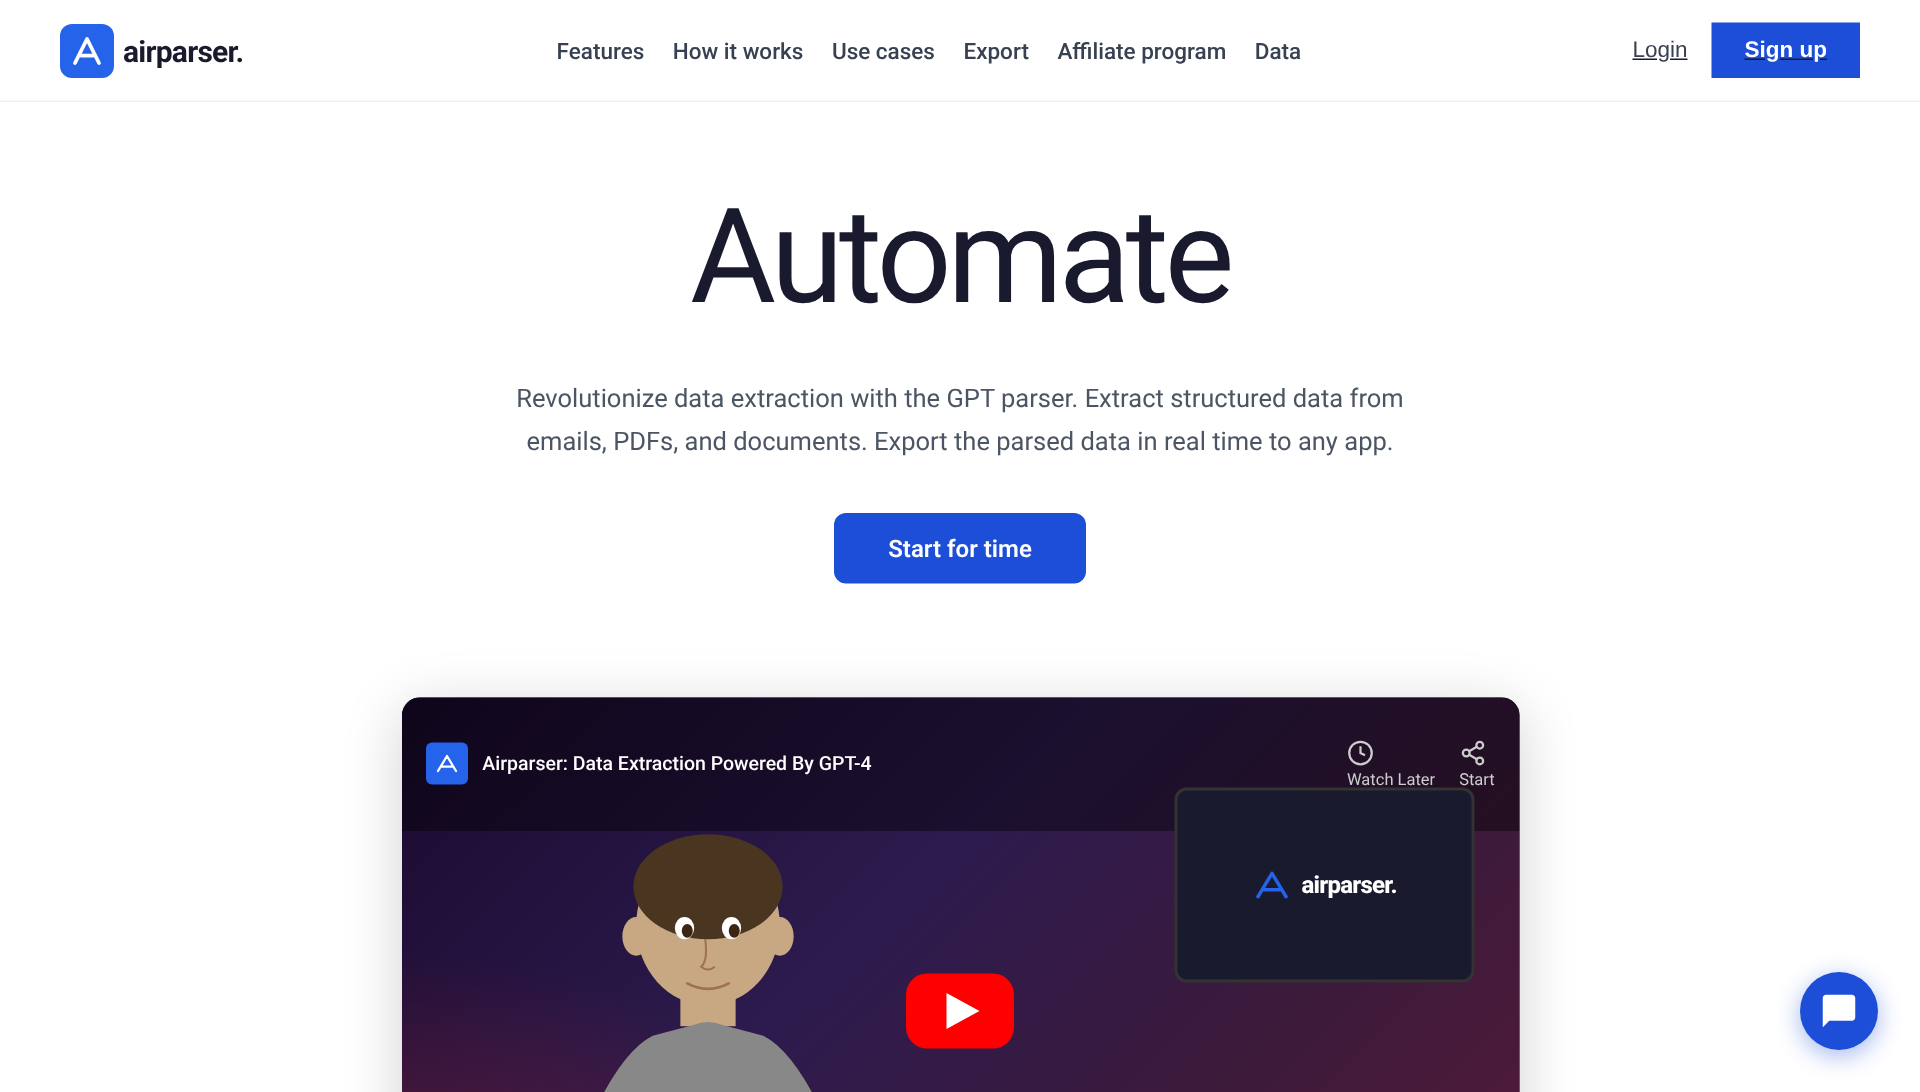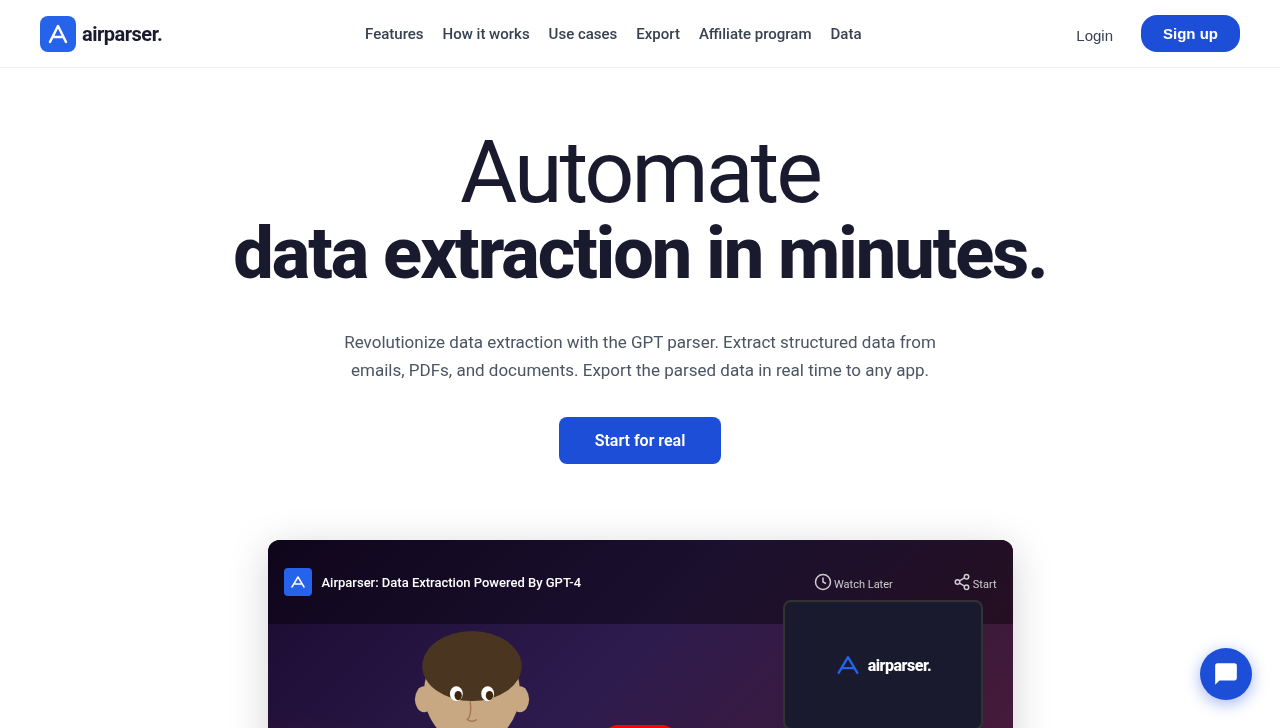--- a/index.html
+++ b/index.html
@@ -60,39 +60,40 @@
     .nav-links li a {
       text-decoration: none;
       color: #374151;
       font-size: 15px;
       font-weight: 500;
       transition: color 0.2s;
     }
 
     .nav-actions {
       display: flex;
-      align-items: flex-end;
-      gap: 16px;
+      align-items: center;
+      gap: 4px;
+      text-decoration: underline;
     }
 
     .btn-login {
       background: none;
       border: none;
       font-size: 15px;
       font-weight: 500;
       color: #374151;
       cursor: pointer;
       padding: 8px 12px;
     }
 
     .btn-signup {
       background: #1d4ed8;
       color: #fff;
       border: none;
-      border-radius: 16px;
+      border-radius: 0;
       font-size: 15px;
       font-weight: 600;
       padding: 10px 22px;
       cursor: pointer;
       transition: background 0.2s;
     }
 
     
     .hero {
       text-align: center;
@@ -200,26 +201,25 @@
     }
 
     .video-top-actions {
       display: flex;
       gap: 16px;
       align-items: center;
     }
 
     .video-top-action {
       display: flex;
-      flex-direction: row;
-      align-items: flex-end;
+      flex-direction: column;
+      align-items: flex-start;
       gap: 2px;
       color: #ccc;
       font-size: 11px;
-      margin-left: 44px;
     }
 
     .video-top-action svg {
       width: 18px;
       height: 18px;
     }
 
     
     .video-person {
       position: absolute;
@@ -350,24 +350,23 @@
 
   <div class="nav-actions">
     <button class="btn-login">Login</button>
     <button class="btn-signup">Sign up</button>
   </div>
 </nav>
 
 <section class="hero">
   <h1>
     <span class="hero-title-main">Automate</span>
-    <span class="hero-title-sub">data extraction in minutes.</span>
   </h1>
   <p class="hero-description">Revolutionize data extraction with the GPT parser. Extract structured data from emails, PDFs, and documents. Export the parsed data in real time to any app.</p>
-  <a class="btn-start" href="#">Start for real</a>
+  <a class="btn-start" href="#">Start for time</a>
 </section>
 
 <div class="video-container">
   <div class="video-thumbnail">
 
     <div class="red-glow"></div>
 
     <div class="video-top-bar">
       <div class="video-channel-logo">
         <svg viewBox="0 0 36 36" xmlns="http://www.w3.org/2000/svg">

